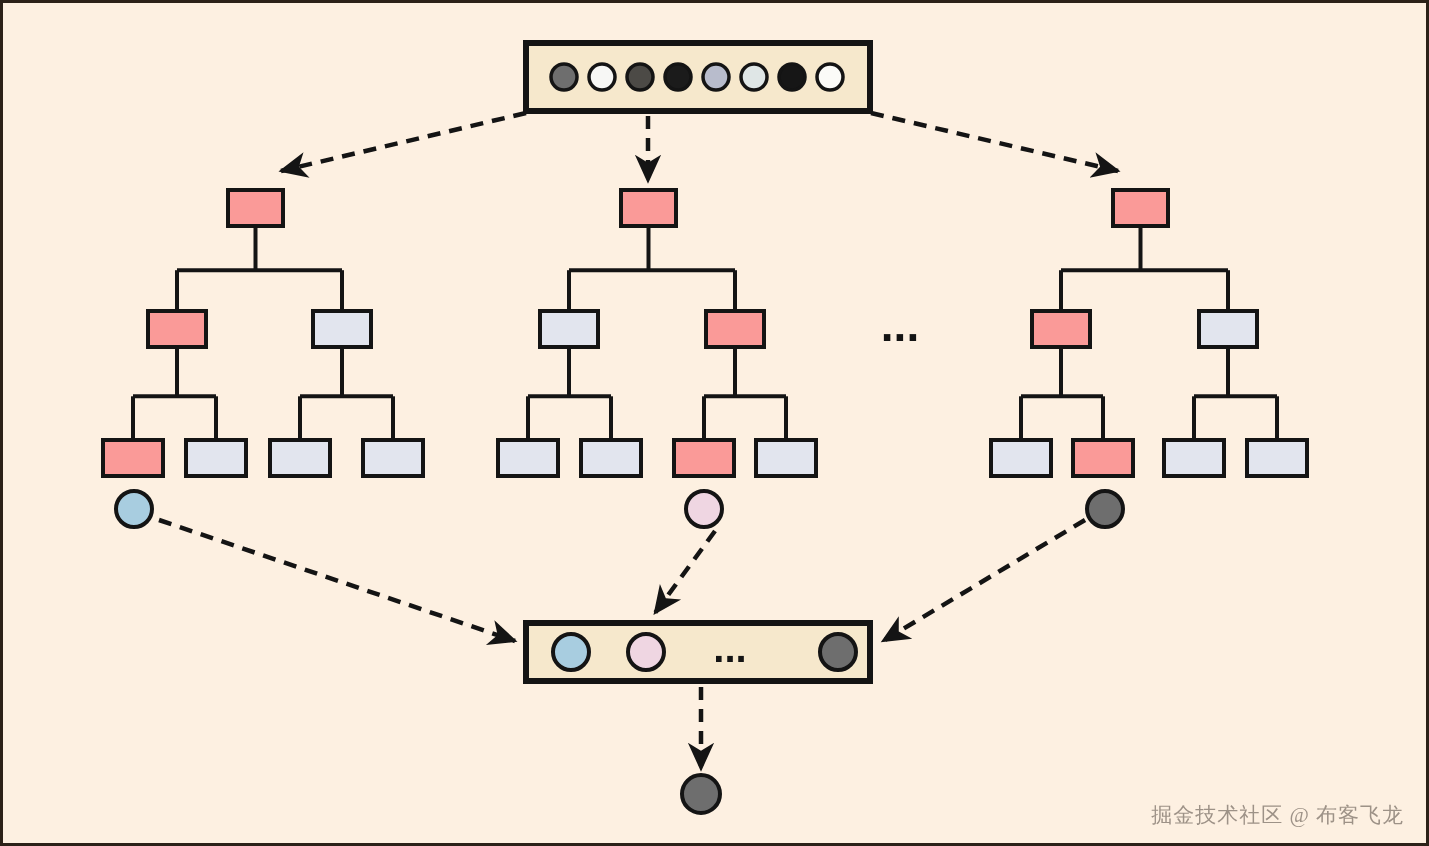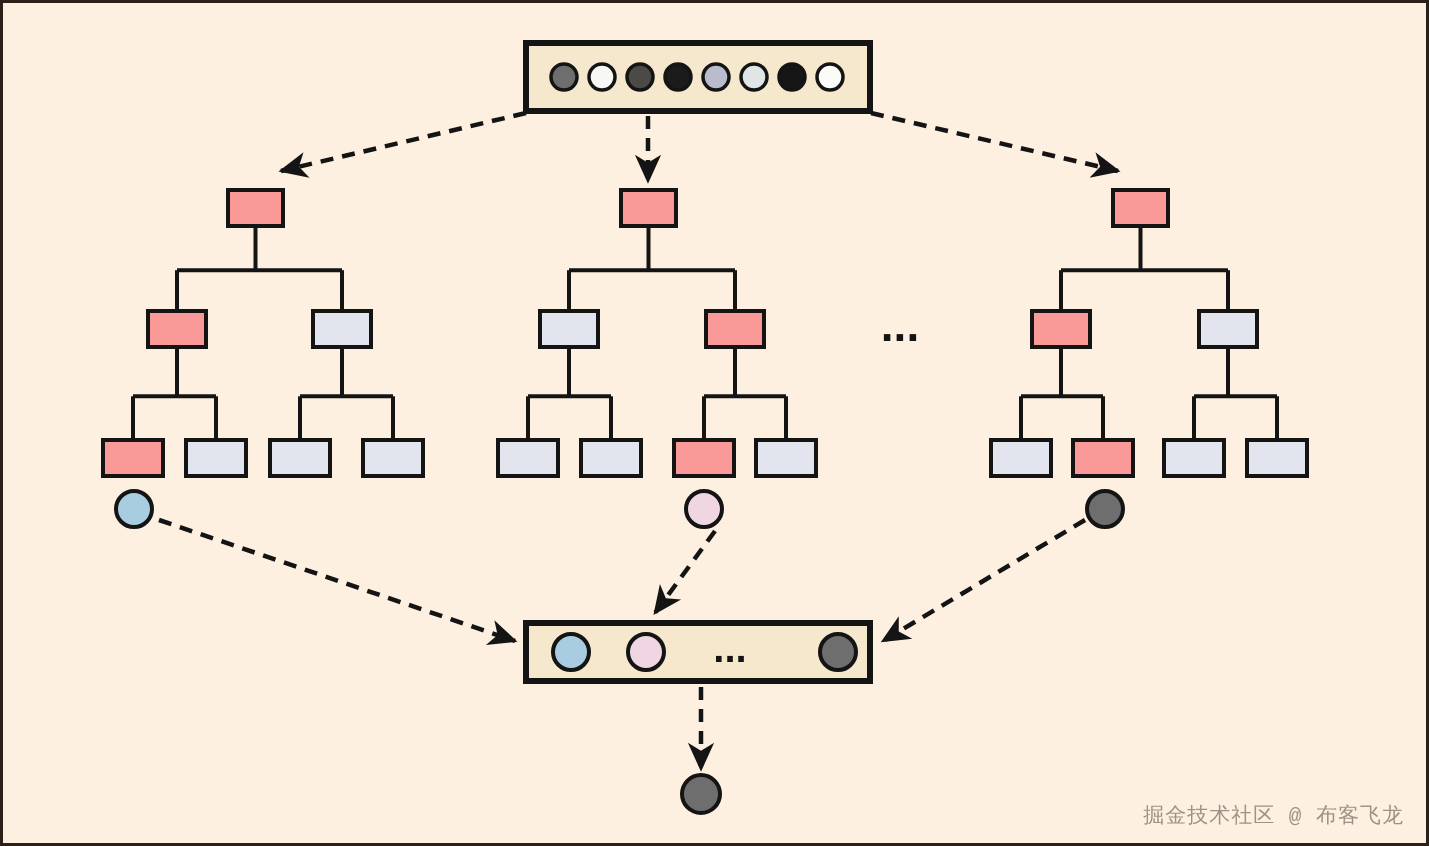--- a/index.html
+++ b/index.html
@@ -21,21 +21,21 @@
     position: absolute;
     left: 0;
     top: 0;
     width: 1429px;
     height: 846px;
   }
   .watermark {
     position: absolute;
     right: 22px;
     bottom: 14px;
-    font-family: Liberation Mono, monospace;
+    font-family: Liberation Serif, serif;
     font-size: 21px;
     color: #8d8278;
     letter-spacing: 1px;
     white-space: nowrap;
     opacity: 0.85;
   }
 </style>
 </head>
 <body>
 

